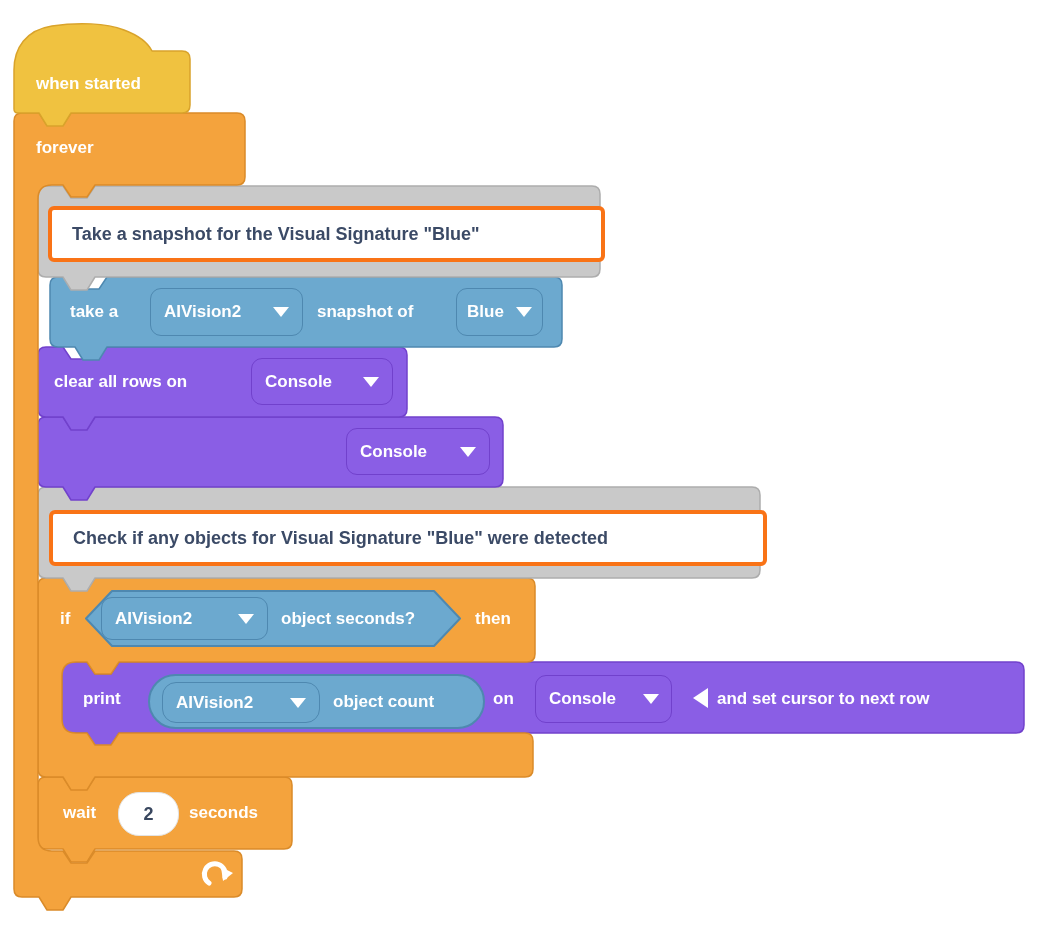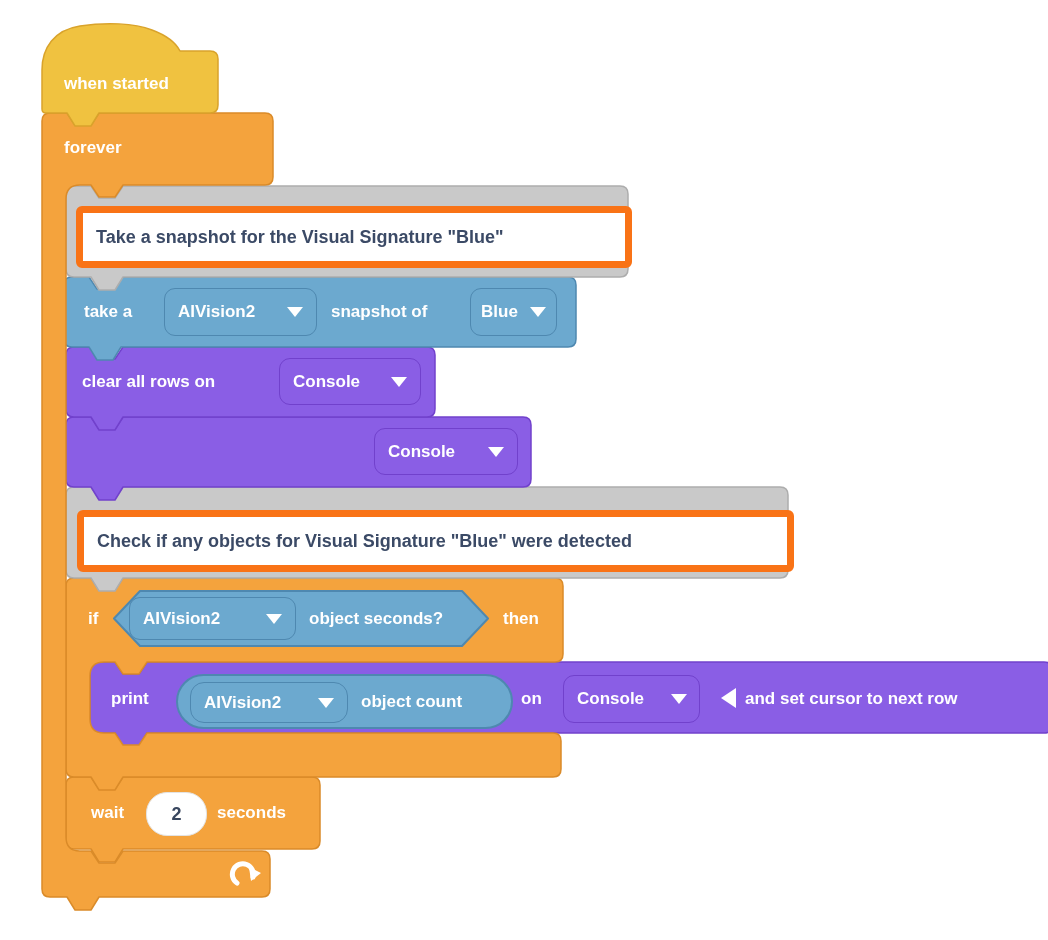--- a/index.html
+++ b/index.html
@@ -1,29 +1,29 @@
 <!DOCTYPE html>
 <html><head>
 <meta charset="utf-8">
 <style>
   html,body{margin:0;padding:0;background:#ffffff;}
   body{font-family:"Liberation Sans", sans-serif;font-weight:700;}
   #canvas{position:relative;width:1048px;height:940px;background:#ffffff;overflow:hidden;}
-  .block{position:absolute;margin-left:28px;}
+  .block{position:absolute;}
   .block svg{position:absolute;left:0;top:0;overflow:visible;}
   .lbl{position:absolute;color:#ffffff;font-size:17px;font-weight:700;white-space:nowrap;}
   .dd{position:absolute;display:flex;align-items:center;justify-content:space-between;
       padding:0 13px;box-sizing:border-box;border-radius:11px;}
   .dd-blue{border:1.5px solid #4E88B0;}
   .dd-purple{border:1.5px solid #7141CC;gap:17px;}
   .dd .lbl{position:static;}
   .caret{width:0;height:0;border-left:8px solid transparent;border-right:8px solid transparent;
          border-top:10px solid #ffffff;margin-left:10px;flex:0 0 auto;}
-  .comment-box{position:absolute;background:#ffffff;border:7px solid #f97316;border-radius:6px;
-               display:flex;align-items:center;}
+  .comment-box{position:absolute;background:#ffffff;border:4px solid #f97316;border-radius:6px;
+               display:flex;align-items:center;padding-left:7px;}
   .comment-text{color:#3B4A66;font-size:18px;font-weight:700;white-space:nowrap;padding-left:13px;}
   .hexagon{position:absolute;}
   .pill{position:absolute;background:#6CA9CF;border:2px solid #4E88B0;border-radius:28px;box-sizing:border-box;}
   .oval-input{position:absolute;background:#ffffff;border:1px solid #E3E3E3;border-radius:21px;
               display:flex;align-items:center;justify-content:center;color:#39475F;font-size:18px;font-weight:700;}
   .collapse{position:absolute;width:0;height:0;border-top:10px solid transparent;
             border-bottom:10px solid transparent;border-right:15px solid #ffffff;}
 </style>
 </head>
 <body>
@@ -52,21 +52,21 @@
 
   <div class="block" style="left:38px;top:186px;width:562px;height:105px;z-index:38;">
     <svg width="562" height="105" viewBox="0 0 562 105">
       <path d="M 8 0 H 25 l 8 12 h 16 l 8 -12 H 554 Q 562 0 562 8 V 83 Q 562 91 554 91 H 57 l -8 13 h -16 l -8 -13 H 8 Q 0 91 0 83 V 8 Q 0 0 8 0 Z" fill="#C9C9C9" stroke="#ADADAD" stroke-width="1.5" stroke-linejoin="round"></path>
     </svg>
     <div class="comment-box" style="left:10px;top:20px;width:542px;height:48px;">
       <span class="comment-text">Take a snapshot for the Visual Signature "Blue"</span>
     </div>
   </div>
 
-  <div class="block" style="left:36px;top:277px;width:512px;height:84px;z-index:37;text-align:center;">
+  <div class="block" style="left:50px;top:277px;width:512px;height:84px;z-index:37;text-align:center;">
     <svg width="512" height="84" viewBox="0 0 512 84">
       <path d="M 8 0 H 25 l 8 12 h 16 l 8 -12 H 504 Q 512 0 512 8 V 62 Q 512 70 504 70 H 57 l -8 13 h -16 l -8 -13 H 8 Q 0 70 0 62 V 8 Q 0 0 8 0 Z" fill="#6CA9CF" stroke="#4E88B0" stroke-width="1.5" stroke-linejoin="round"></path>
     </svg>
     <span class="lbl" style="left:20px;top:25px;">take a</span>
     <div class="dd dd-blue" style="left:100px;top:11px;width:153px;height:48px;">
       <span class="lbl">AIVision2</span>
       <span class="caret"></span>
     </div>
     <span class="lbl" style="left:267px;top:25px;">snapshot of</span>
     <div class="dd dd-blue" style="left:406px;top:11px;width:87px;height:48px;padding:8px 10px;">

